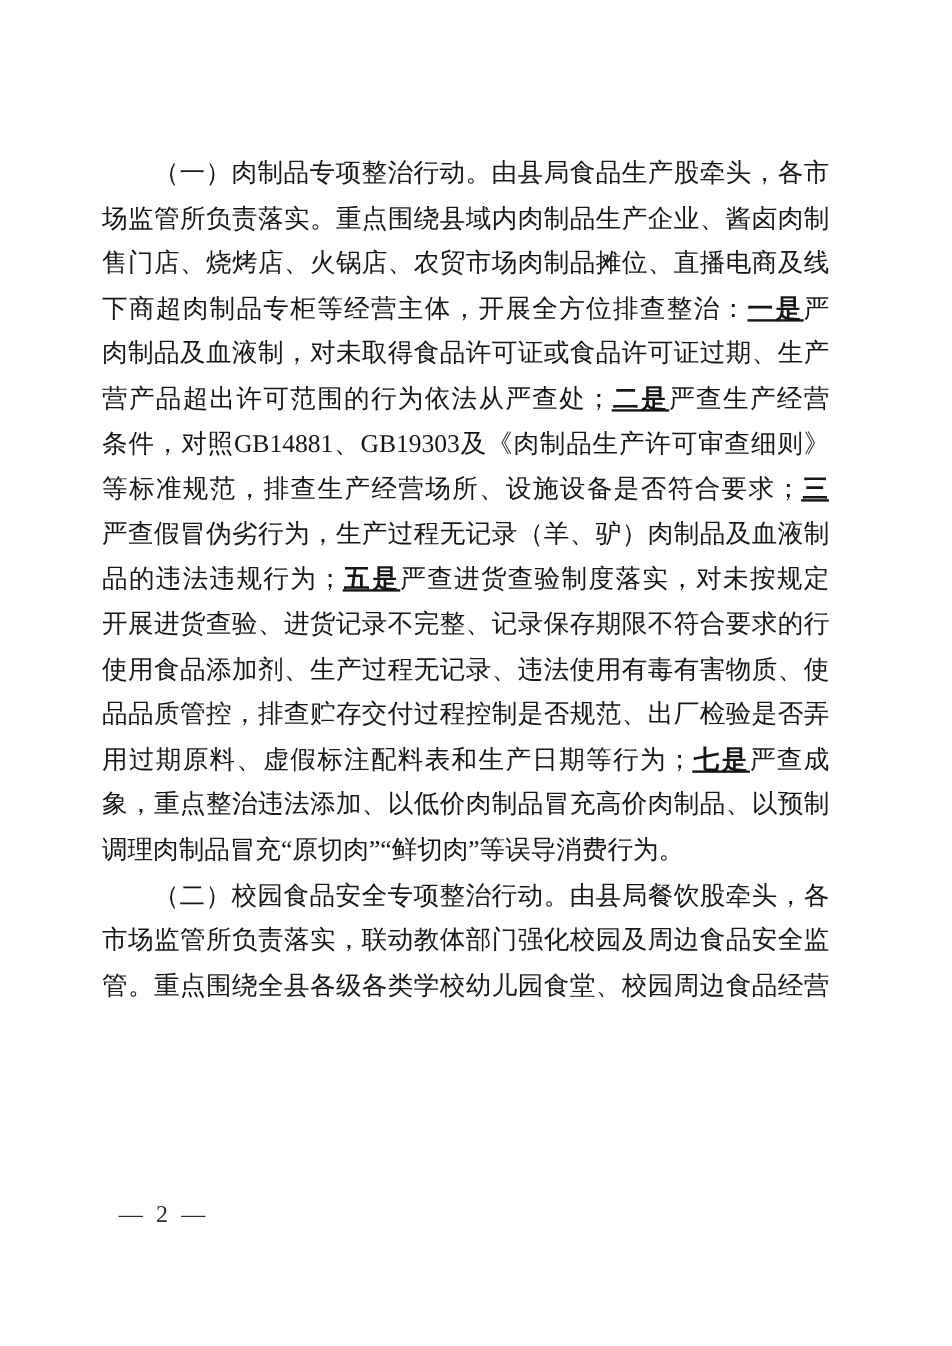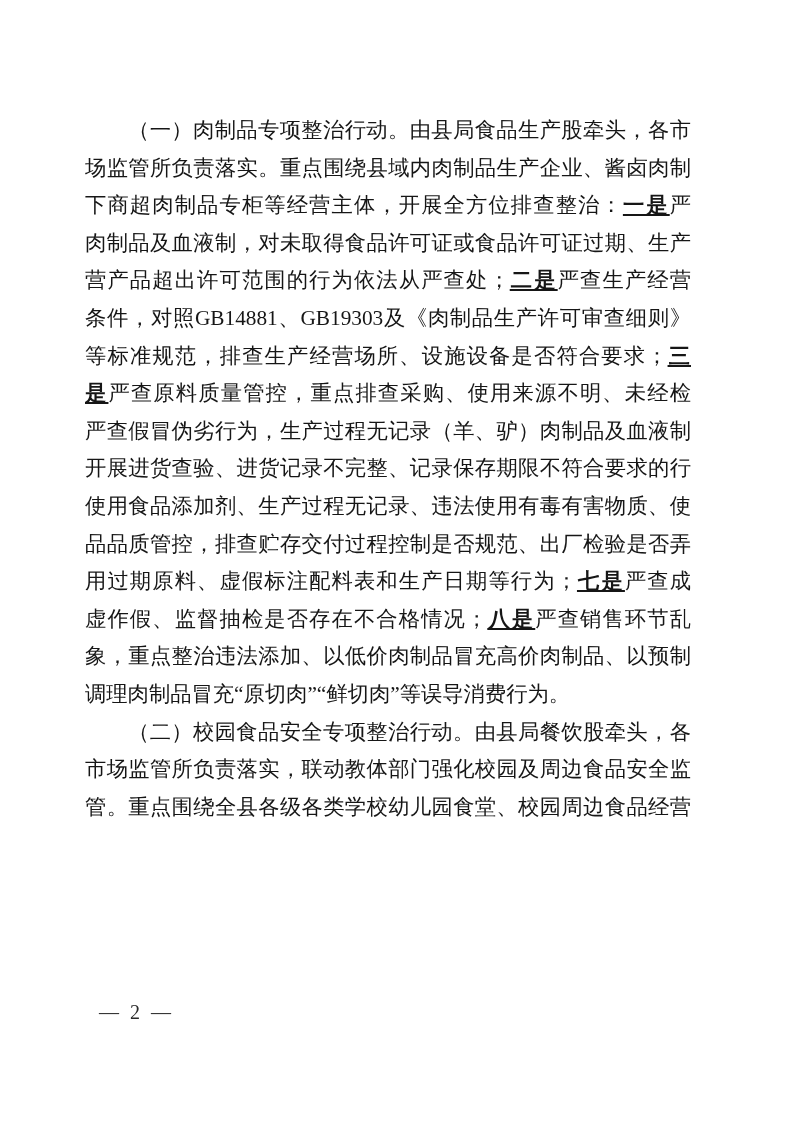--- a/index.html
+++ b/index.html
@@ -11,21 +11,21 @@
     position: relative;
     width: 793px;
     height: 1122px;
     background: #ffffff;
     overflow: hidden;
     font-family: "Liberation Serif", serif;
   }
   .body-text {
     position: absolute;
     left: 85px;
-    top: 112px;
+    top: 126px;
     width: 606px;
   }
   .line {
     height: 37.6px;
     line-height: 37.6px;
     font-size: 21.3px;
     color: #161616;
     text-align: justify;
     text-align-last: justify;
     overflow: hidden;
@@ -54,32 +54,32 @@
     letter-spacing: 3px;
   }
 </style>
 </head>
 <body>
 
 <div class="page">
   <div class="body-text" id="doc-body">
       <div class="line indent"><span class="run">（一）肉制品专项整治行动。由县局食品生产股牵头，各市</span></div>
       <div class="line"><span class="run">场监管所负责落实。重点围绕县域内肉制品生产企业、酱卤肉制</span></div>
+      <div class="line"><span class="run">售门店、烧烤店、火锅店、农贸市场肉制品摊位、直播电商及线</span></div>
       <div class="line"><span class="run">下商超肉制品专柜等经营主体，开展全方位排查整治：</span><span class="run bold">一是</span><span class="run">严</span></div>
       <div class="line"><span class="run">肉制品及血液制，对未取得食品许可证或食品许可证过期、生产经</span></div>
       <div class="line"><span class="run">营产品超出许可范围的行为依法从严查处；</span><span class="run bold">二是</span><span class="run">严查生产经营</span></div>
       <div class="line"><span class="run">条件，对照GB14881、GB19303及《肉制品生产许可审查细则》</span></div>
       <div class="line"><span class="run">等标准规范，排查生产经营场所、设施设备是否符合要求；</span><span class="run bold">三</span></div>
-      <div class="line"><span class="run bold">是</span><span class="run">严查原料质量管控，重点排查采购、使用来源不明、未经检</span></div>
       <div class="line"><span class="run">严查假冒伪劣行为，生产过程无记录（羊、驴）肉制品及血液制</span></div>
+      <div class="line"><span class="run">品的违法违规行为；</span><span class="run bold">五是</span><span class="run">严查进货查验制度落实，对未按规定</span></div>
       <div class="line"><span class="run">开展进货查验、进货记录不完整、记录保存期限不符合要求的行</span></div>
       <div class="line"><span class="run">使用食品添加剂、生产过程无记录、违法使用有毒有害物质、使</span></div>
       <div class="line"><span class="run">品品质管控，排查贮存交付过程控制是否规范、出厂检验是否弄</span></div>
       <div class="line"><span class="run">用过期原料、虚假标注配料表和生产日期等行为；</span><span class="run bold">七是</span><span class="run">严查成</span></div>
-      <div class="line"><span class="run">虚作假、监督抽检是否存在不合格情况；</span><span class="run bold">八是</span><span class="run">严查销售环节乱</span></div>
       <div class="line"><span class="run">象，重点整治违法添加、以低价肉制品冒充高价肉制品、以预制</span></div>
       <div class="line no-fill"><span class="run">调理肉制品冒充“原切肉”“鲜切肉”等误导消费行为。</span></div>
       <div class="line indent"><span class="run">（二）校园食品安全专项整治行动。由县局餐饮股牵头，各</span></div>
       <div class="line"><span class="run">市场监管所负责落实，联动教体部门强化校园及周边食品安全监</span></div>
       <div class="line"><span class="run">管。重点围绕全县各级各类学校幼儿园食堂、校园周边食品经营</span></div>
     </div>
   <div class="page-footer">
     <span>— 2 —</span>
   </div>
 </div>

